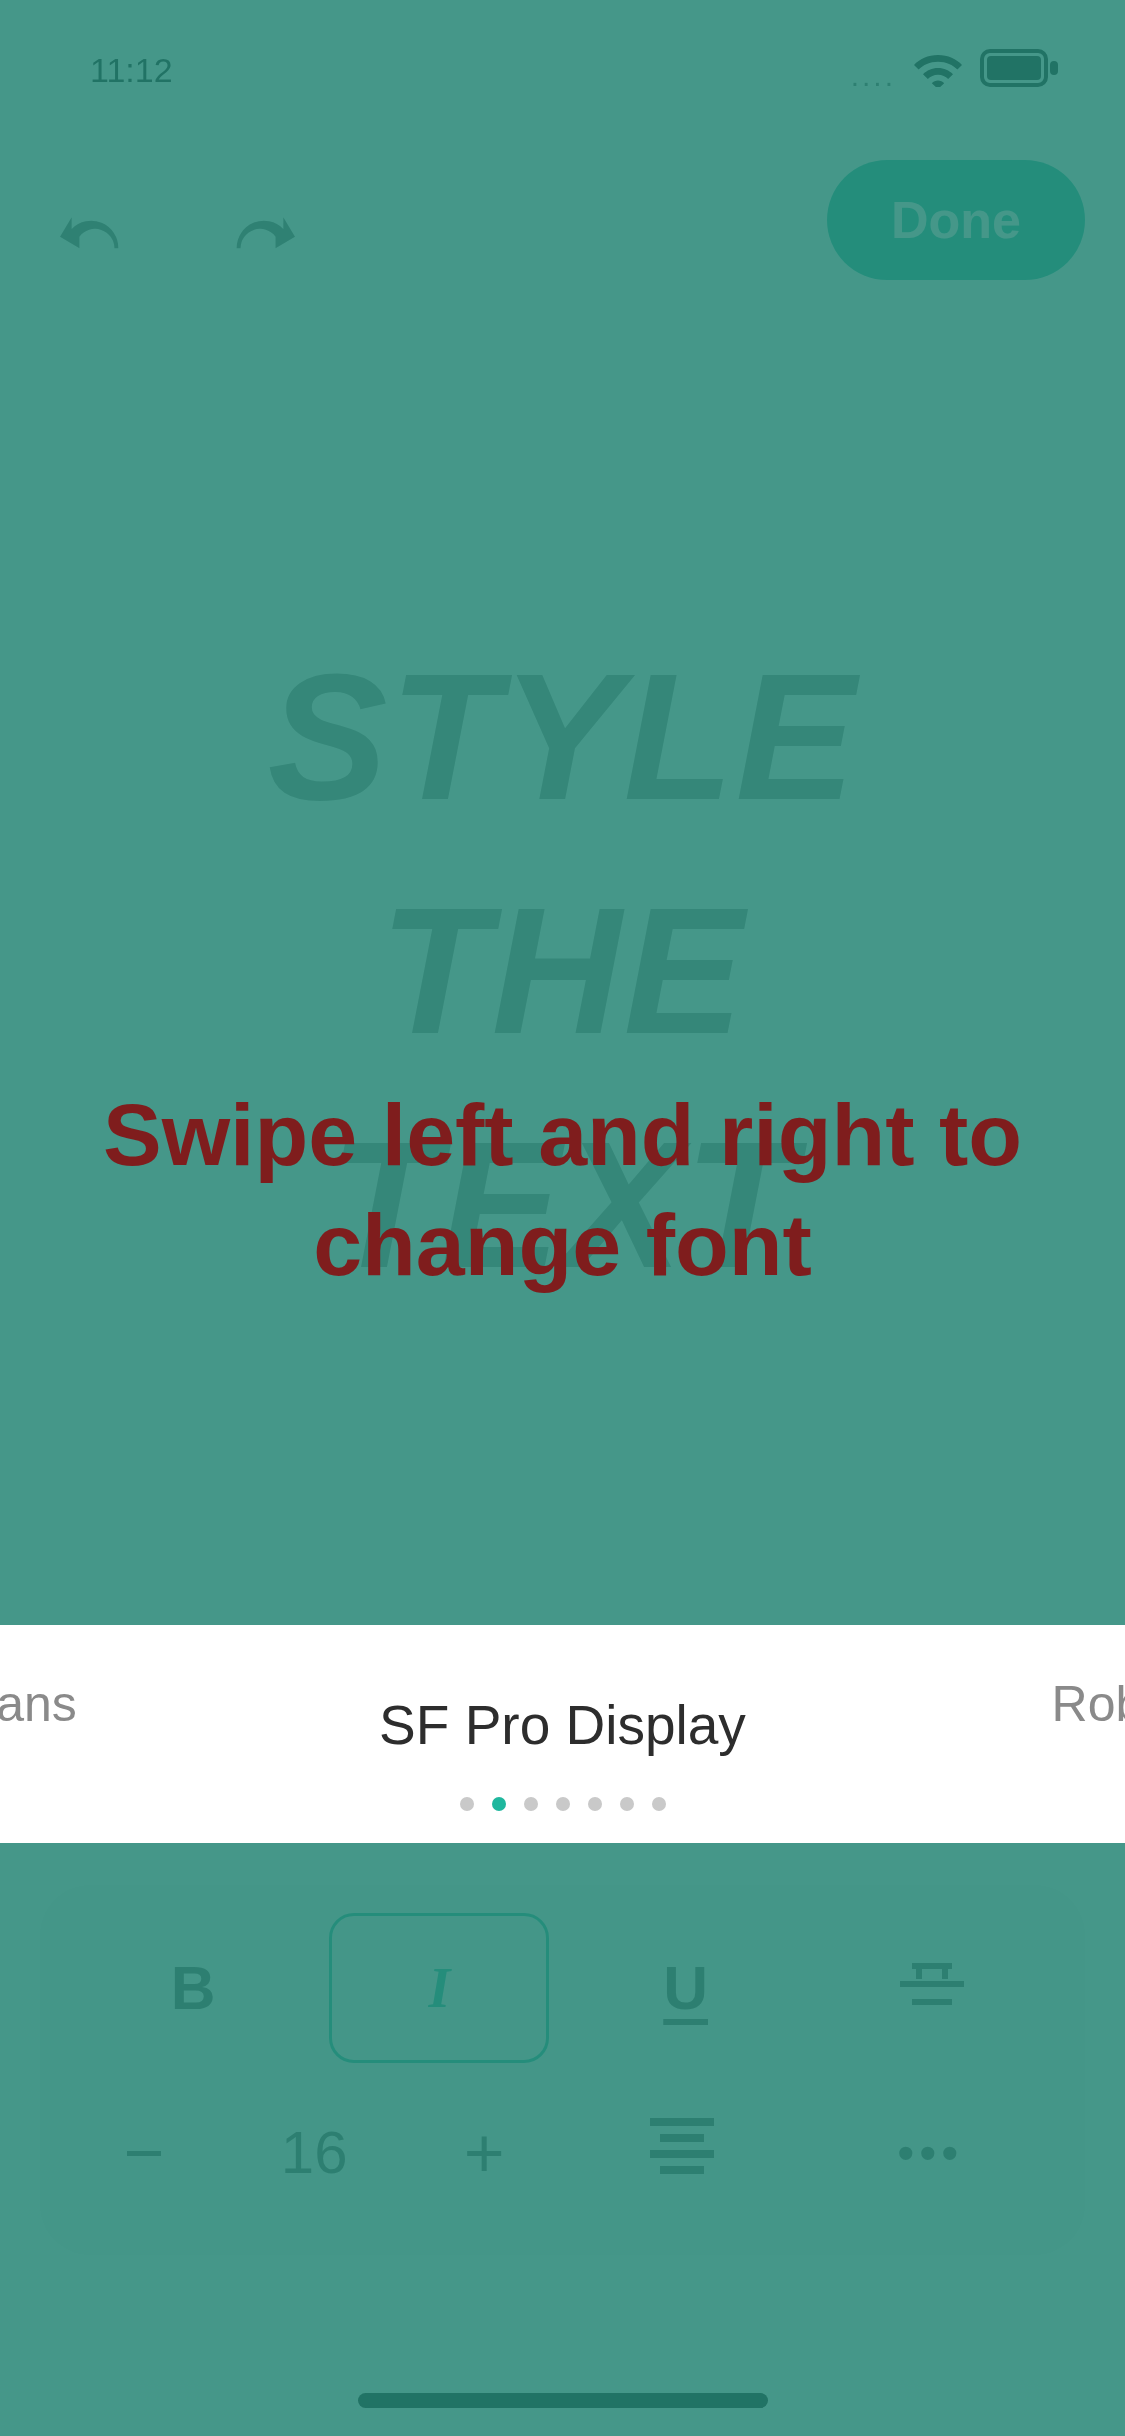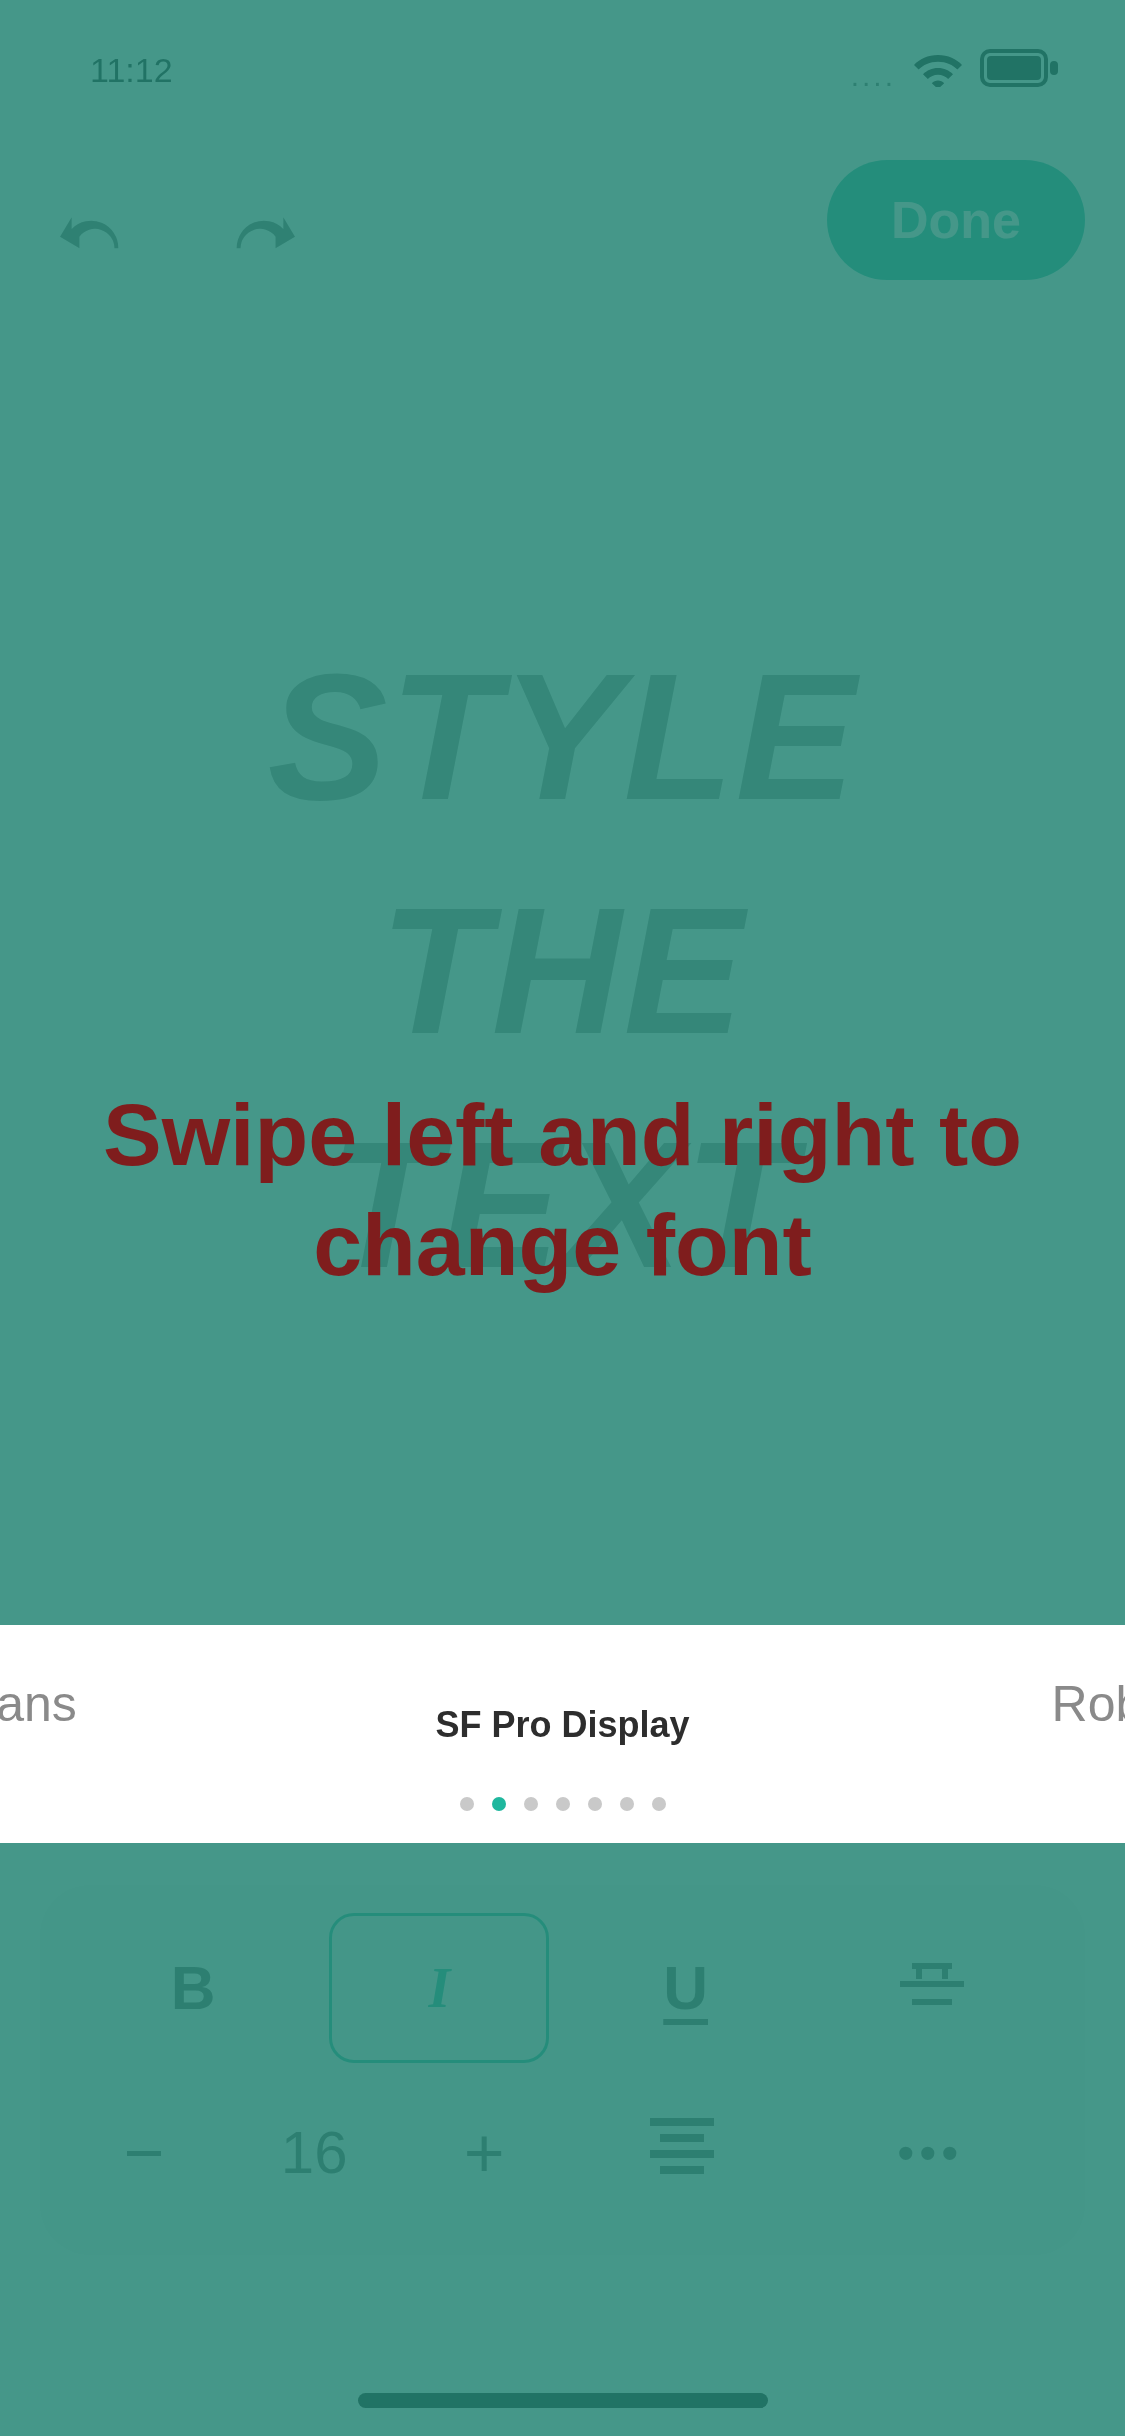--- a/index.html
+++ b/index.html
@@ -43,21 +43,21 @@
     
     .font-strip {
       position: absolute; left: 0; right: 0; top: 1625px; height: 218px;
       background: #ffffff; z-index: 30;
       display: flex; flex-direction: column; justify-content: flex-start;
     }
     .font-row {
       flex: 1; display: flex; align-items: center; justify-content: center; position: relative;
       padding-top: 28px;
     }
-    .font-center { font-size: 36px; font-weight: 700; color: #2d2d2d; }
+    .font-center { font-size: 55px; font-weight: 400; color: #2d2d2d; }
     .font-left, .font-right {
       position: absolute; top: 50px; font-size: 50px; color: #8a8a8a; white-space: nowrap;
     }
     .font-left  { left: -65px; }
     .font-right { right: -60px; }
     .pager { display:flex; gap: 18px; justify-content:center; padding-bottom: 32px; }
     .pager .dot { width: 14px; height: 14px; border-radius: 50%; background: #c9c9c9; }
     .pager .dot.active { background: #1fb79e; }
 
     

